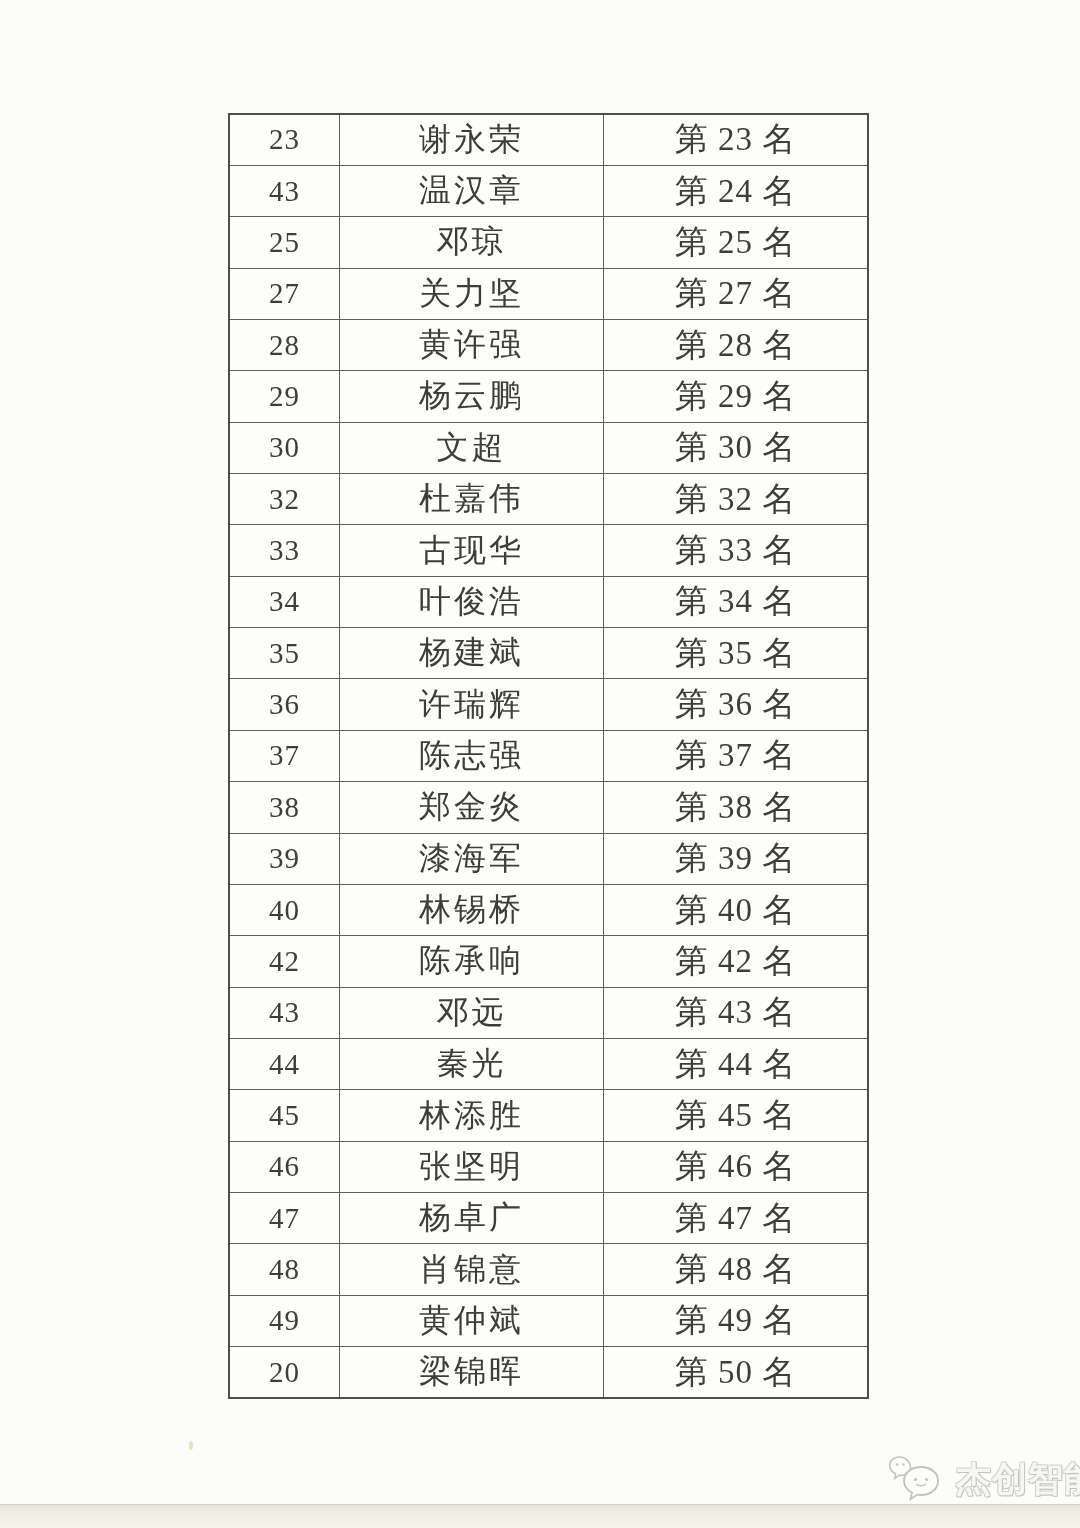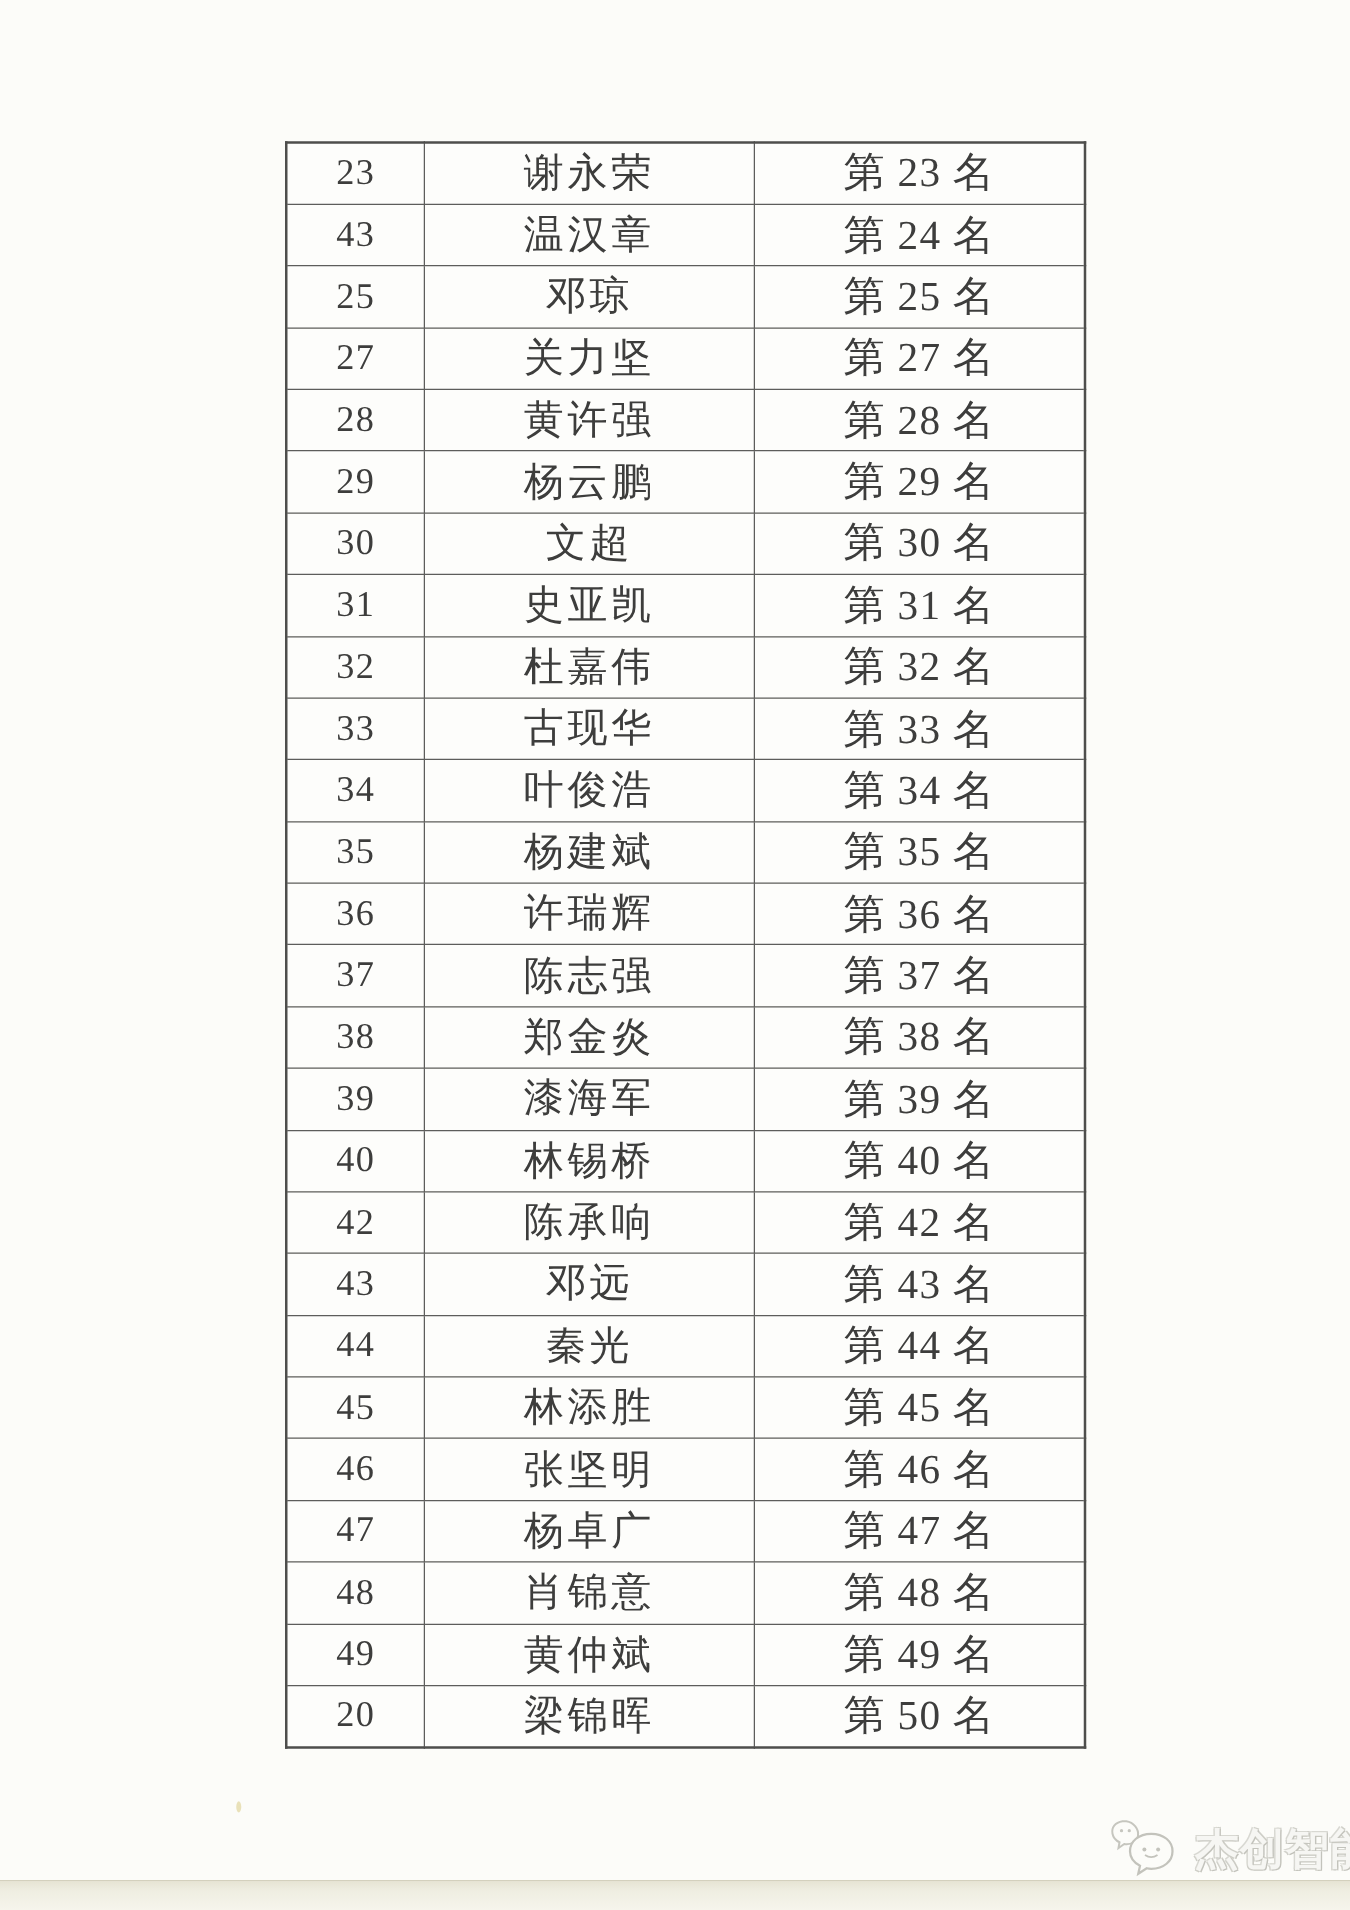--- a/index.html
+++ b/index.html
@@ -150,25 +150,20 @@
     <td class="col-name">杨云鹏</td>
     <td class="col-rank">第 29 名</td>
   </tr>
 
   <tr>
     <td class="col-number">30</td>
     <td class="col-name">文超</td>
     <td class="col-rank">第 30 名</td>
   </tr>
 
-  <tr>
-    <td class="col-number">31</td>
-    <td class="col-name">史亚凯</td>
-    <td class="col-rank">第 31 名</td>
-  </tr>
 
   <tr>
     <td class="col-number">32</td>
     <td class="col-name">杜嘉伟</td>
     <td class="col-rank">第 32 名</td>
   </tr>
 
   <tr>
     <td class="col-number">33</td>
     <td class="col-name">古现华</td>

